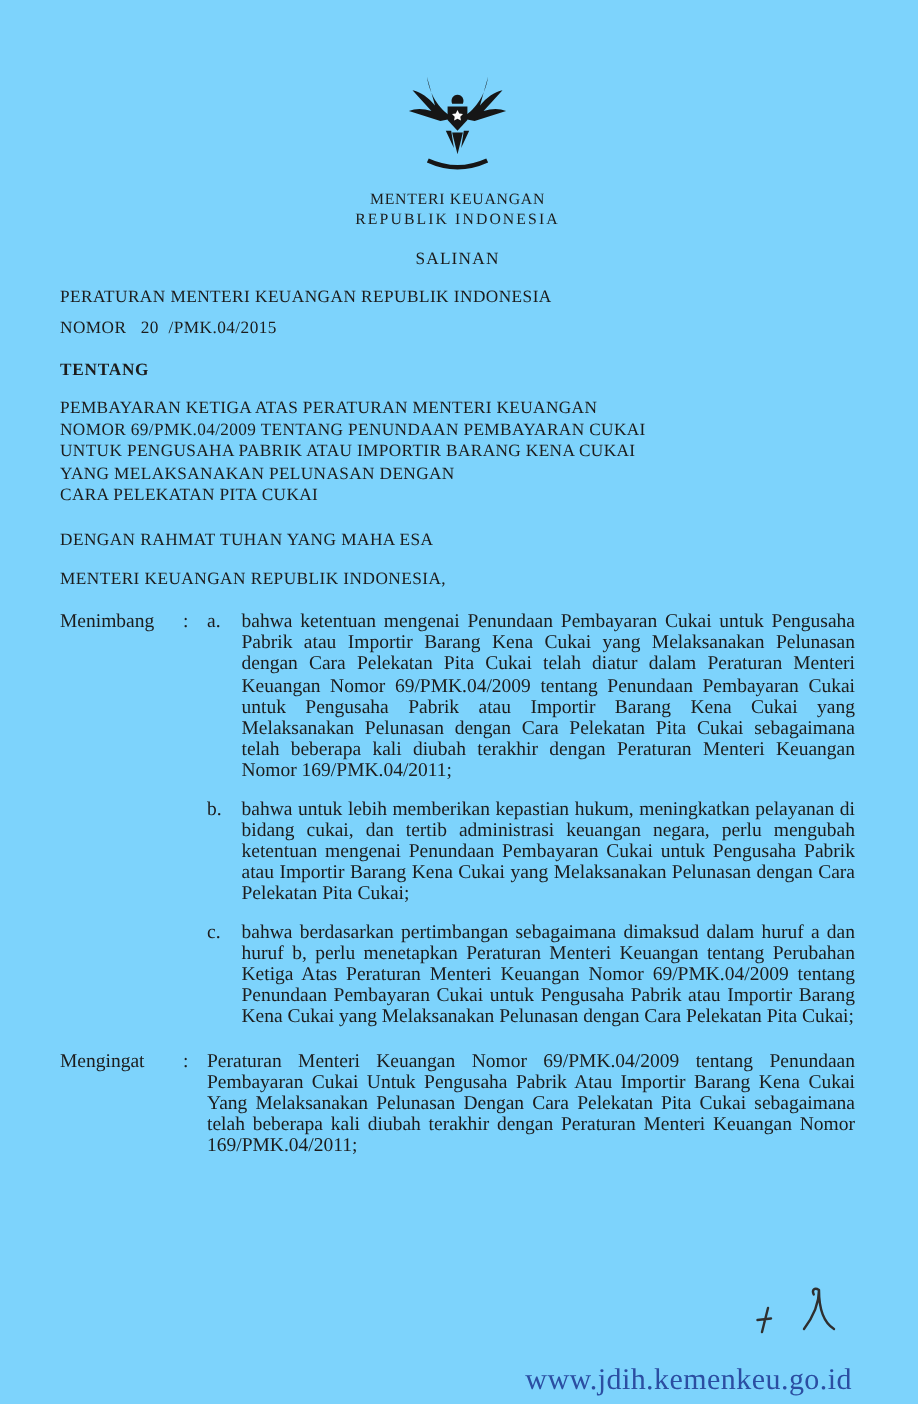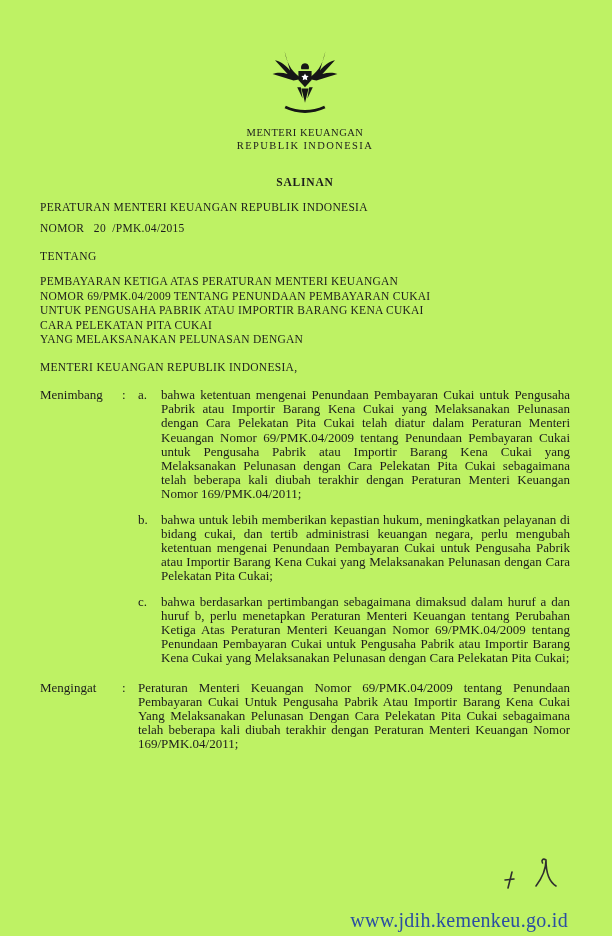--- a/index.html
+++ b/index.html
@@ -8,33 +8,33 @@
     width: 612px; height: 936px;
     position: relative;
     overflow: hidden;
     font-family: "Liberation Serif", "DejaVu Serif", serif;
     color: #1c1c1c;
     -webkit-font-smoothing: antialiased;
   }
   .page {
     position: absolute; inset: 0;
     padding: 38px 42px 16px 40px;
-    background: #bef264;
+    background: #7dd3fc;
   }
   
   .doc-header { text-align: center; }
   .emblem { display: inline-block; line-height: 0; margin-bottom: 4px; }
   .ministry   { font-size: 10.5px; letter-spacing: 0.5px; line-height: 13px; }
   .republic   { font-size: 10.5px; letter-spacing: 1.4px; line-height: 13px; }
-  .salinan    { font-size: 11.5px; font-weight: 700; letter-spacing: 0.8px; margin-top: 24px; }
+  .salinan    { font-size: 11.5px; font-weight: 400; letter-spacing: 0.8px; margin-top: 14px; }
   
   .title-block { text-align: left; }
   .reg-title  { font-size: 11.5px; letter-spacing: 0.3px; margin-top: 13px; }
   .reg-nomor  { font-size: 11.5px; letter-spacing: 0.3px; margin-top: 9px; white-space: pre; }
-  .tentang    { font-size: 11.5px; letter-spacing: 0.5px; margin-top: 16px; }
+  .tentang    { font-size: 11.5px; letter-spacing: 0.5px; margin-top: 16px; font-weight: bold; }
   .subject    { margin-top: 12px; }
   .subject div { font-size: 11.5px; letter-spacing: 0.25px; line-height: 14.6px; }
   .invocation { font-size: 11.5px; letter-spacing: 0.3px; margin-top: 16px; }
   .authority  { font-size: 11.5px; letter-spacing: 0.3px; margin-top: 14px; }
   
   .block {
     display: grid;
     grid-template-columns: 82px 16px 1fr;
     font-size: 13px;
     line-height: 14.2px;
@@ -95,23 +95,24 @@
   </header>
 
   <section class="title-block">
     <div class="reg-title">PERATURAN MENTERI KEUANGAN REPUBLIK INDONESIA</div>
     <div class="reg-nomor">NOMOR   20  /PMK.04/2015</div>
     <div class="tentang">TENTANG</div>
     <div class="subject">
       <div>PEMBAYARAN KETIGA ATAS PERATURAN MENTERI KEUANGAN</div>
       <div>NOMOR 69/PMK.04/2009 TENTANG PENUNDAAN PEMBAYARAN CUKAI</div>
       <div>UNTUK PENGUSAHA PABRIK ATAU IMPORTIR BARANG KENA CUKAI</div>
+      <div>YANG MELAKSANAKAN PELUNASAN DENGAN</div>
       <div>CARA PELEKATAN PITA CUKAI</div>
-      <div>YANG MELAKSANAKAN PELUNASAN DENGAN</div>
     </div>
+    <div class="invocation">DENGAN RAHMAT TUHAN YANG MAHA ESA</div>
     <div class="authority">MENTERI KEUANGAN REPUBLIK INDONESIA,</div>
   </section>
 
   <section class="block">
     <div class="label">Menimbang</div>
     <div class="colon">:</div>
     <div class="items">
       <div class="item">
         <span class="letter">a.</span>
         <p>bahwa ketentuan mengenai Penundaan Pembayaran Cukai untuk Pengusaha Pabrik atau Importir Barang Kena Cukai yang Melaksanakan Pelunasan dengan Cara Pelekatan Pita Cukai telah diatur dalam Peraturan Menteri Keuangan Nomor 69/PMK.04/2009 tentang Penundaan Pembayaran Cukai untuk Pengusaha Pabrik atau Importir Barang Kena Cukai yang Melaksanakan Pelunasan dengan Cara Pelekatan Pita Cukai sebagaimana telah beberapa kali diubah terakhir dengan Peraturan Menteri Keuangan Nomor 169/PMK.04/2011;</p>

